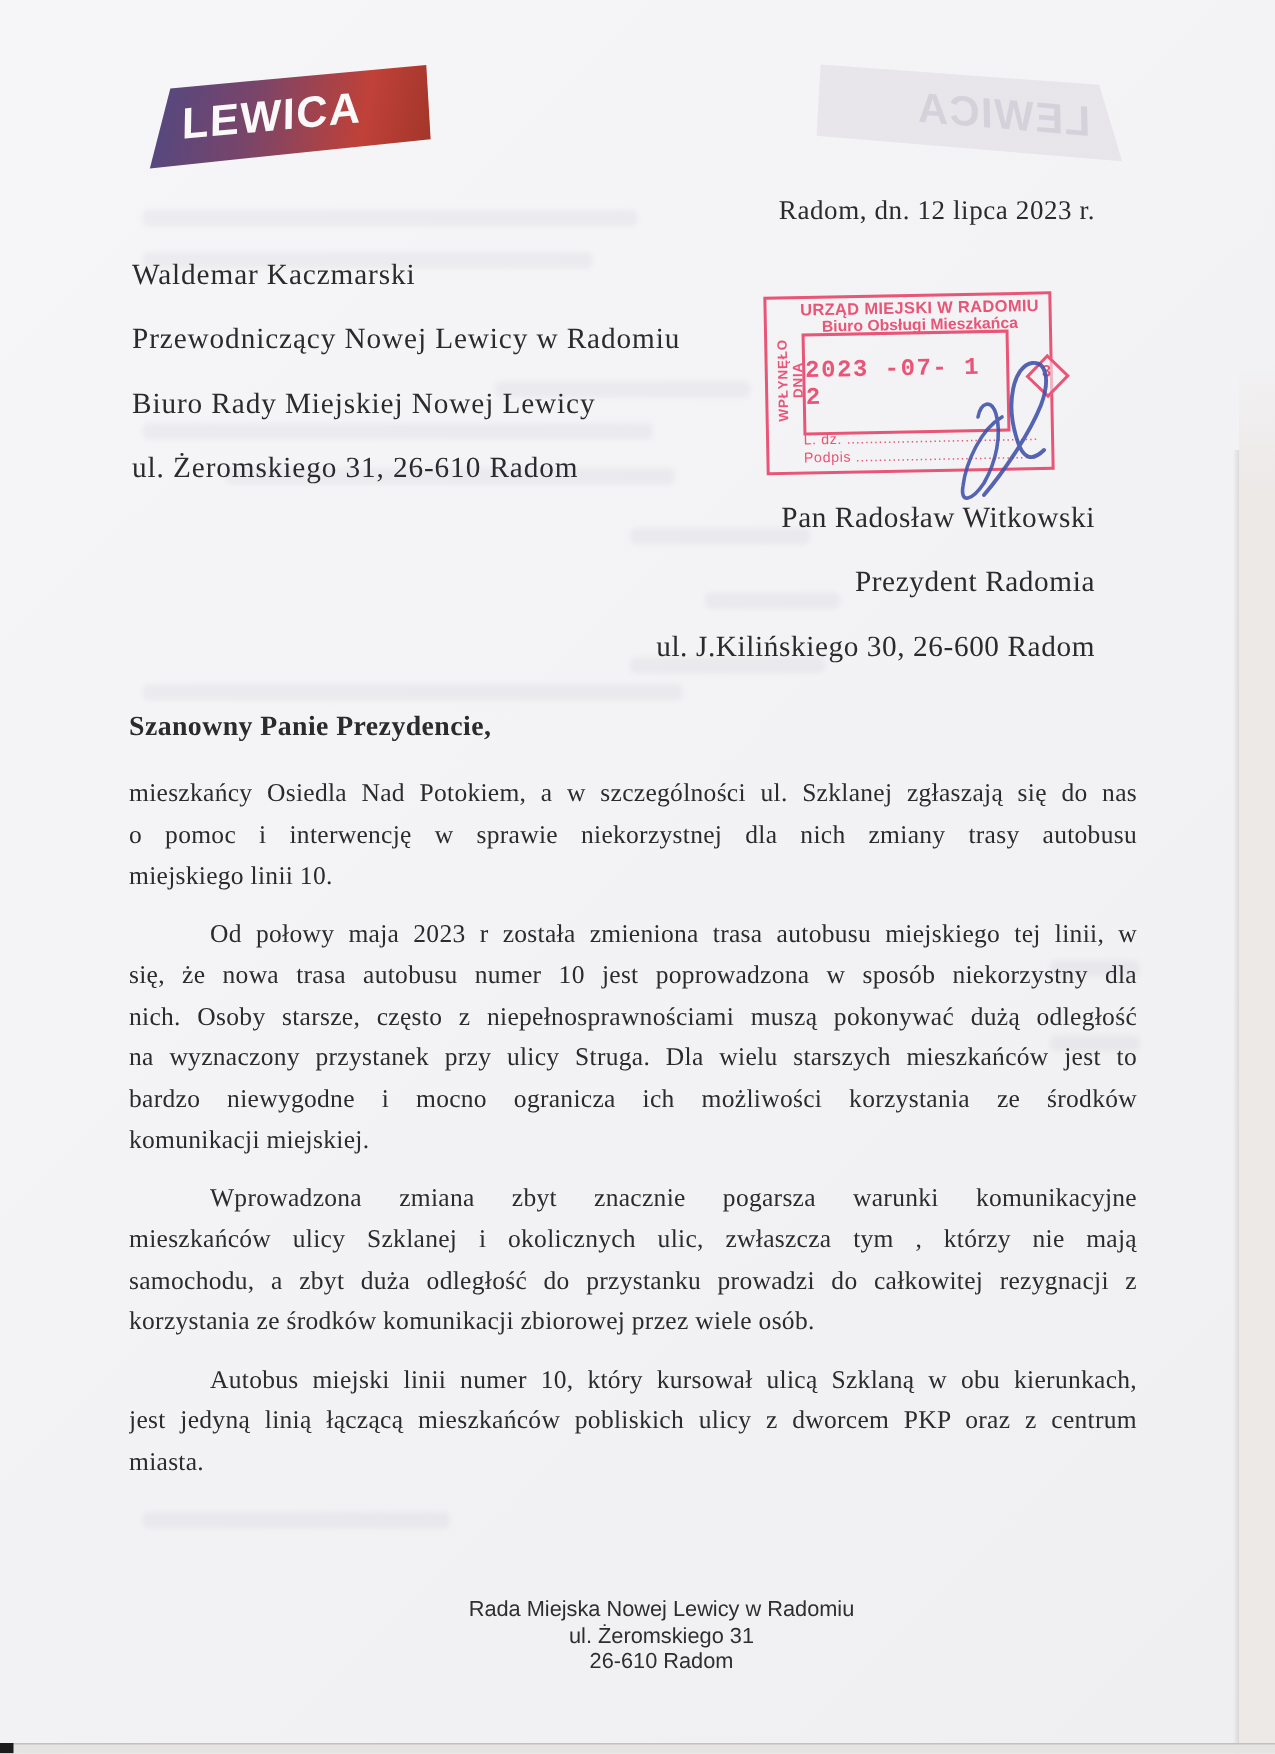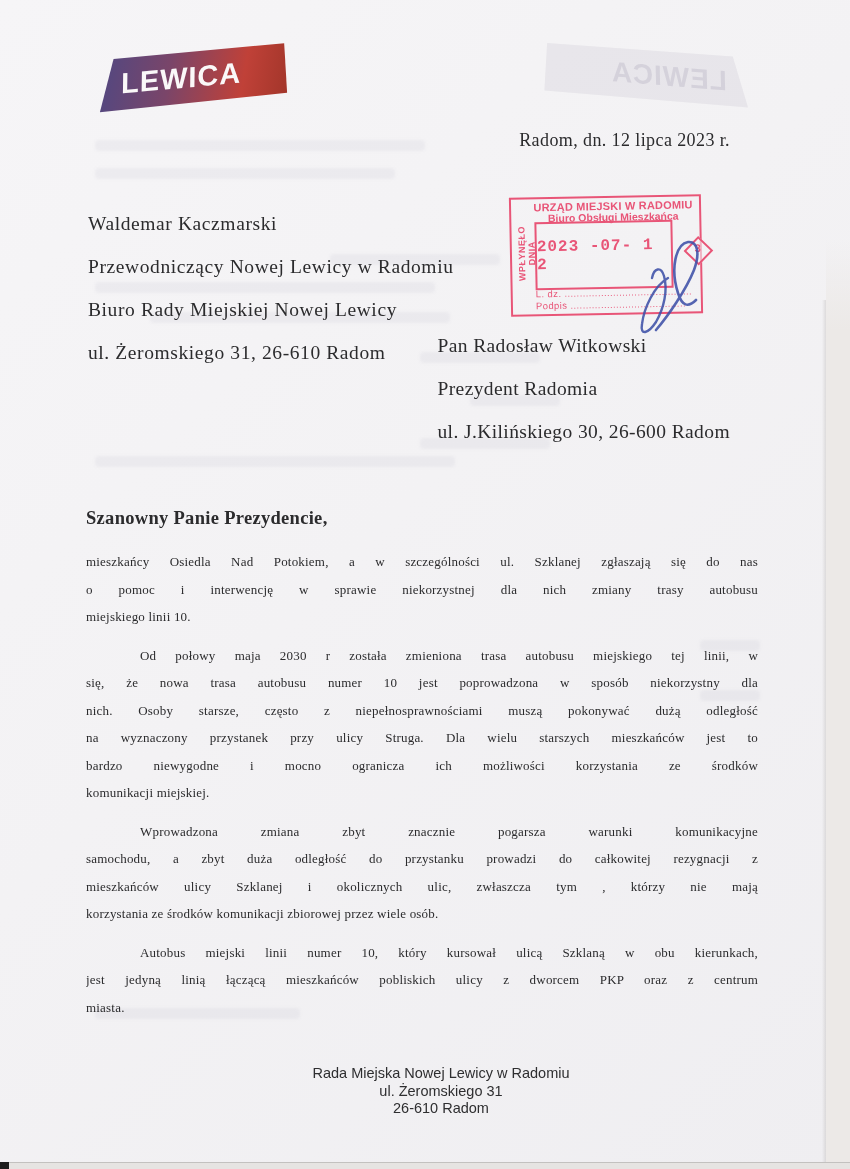--- a/index.html
+++ b/index.html
@@ -26,29 +26,29 @@
     background:linear-gradient(100deg,var(--lg-from) 0%,#7a4569 38%,var(--lg-mid) 74%,var(--lg-to) 100%);}
   .logo-text{position:absolute;left:25px;top:21px;transform:rotate(-5.2deg) skewX(-6deg);
     font-family:"Liberation Sans",sans-serif;font-weight:800;font-size:29px;letter-spacing:1px;
     color:#faf8f8;}
   
   .ghost{left:540px;top:40px;width:212px;height:72px;transform:scaleX(-1) rotate(0.5deg);opacity:1;z-index:0;}
   .ghost .logo-shape{background:rgba(128,118,152,0.10);}
   .ghost .logo-text{color:rgba(100,94,130,0.14);font-size:28px;}
   
   .date-line{position:absolute;right:120px;top:130px;font-size:18px;letter-spacing:0.4px;z-index:1;}
-  .sender{position:absolute;left:88px;top:172px;font-size:19.5px;letter-spacing:0.6px;z-index:1;margin-top:40px;}
+  .sender{position:absolute;left:88px;top:172px;font-size:19.5px;letter-spacing:0.6px;z-index:1;}
   .sender .addr-line{margin-bottom:19px;line-height:24px;}
   .recipient{position:absolute;right:120px;top:334px;font-size:19.5px;letter-spacing:0.4px;
-    text-align:left;z-index:1;}
+    text-align:right;z-index:1;}
   .recipient .addr-line{margin-bottom:19px;line-height:24px;}
-  .body-block{position:absolute;left:86px;top:505px;width:672px;z-index:1;font-family:Liberation Serif, serif;}
+  .body-block{position:absolute;left:86px;top:472px;width:672px;z-index:1;font-family:Liberation Serif, serif;}
   .salutation{font-size:18.5px;font-weight:bold;letter-spacing:0.3px;margin:0 0 16px 0;line-height:27px;}
   .para{margin:0 0 11px 0;}
-  .pline{font-size:13px;line-height:27.5px;height:27.5px;overflow:hidden;
+  .pline{font-size:17px;line-height:27.5px;height:27.5px;overflow:hidden;
     text-align:justify;text-align-last:justify;letter-spacing:0.2px;}
   .pline.plast{text-align-last:left;}
   .para.indent .pline:first-child{padding-left:54px;}
   .footer{position:absolute;left:16px;top:1065px;width:850px;text-align:center;
     font-family:"Liberation Sans",sans-serif;font-size:14.5px;line-height:17.5px;color:#2e2e30;z-index:1;}
   
   .stamp{position:absolute;left:510px;top:196px;width:188px;height:115px;z-index:2;
     transform:rotate(-1.1deg);color:var(--stamp);border:2px solid var(--stamp);
     font-family:"Liberation Sans",sans-serif;opacity:0.92;}
   .stamp-office{margin-top:2px;padding-left:16px;text-align:center;font-size:11px;
@@ -146,33 +146,33 @@
 
     <div class="para">
           <div>
             <div class="pline">mieszkańcy Osiedla Nad Potokiem, a w szczególności ul. Szklanej zgłaszają się do nas</div>
             <div class="pline">o pomoc i interwencję w sprawie niekorzystnej dla nich zmiany trasy autobusu</div>
             <div class="pline plast">miejskiego linii 10.</div>
           </div>
         </div>
         <div class="para indent">
           <div>
-            <div class="pline">Od połowy maja 2030 r została zmieniona trasa autobusu miejskiego tej linii, w</div>
+            <div class="pline">Od połowy maja 2023 r została zmieniona trasa autobusu miejskiego tej linii, w</div>
             <div class="pline">się, że nowa trasa autobusu numer 10 jest poprowadzona w sposób niekorzystny dla</div>
             <div class="pline">nich. Osoby starsze, często z niepełnosprawnościami muszą pokonywać dużą odległość</div>
             <div class="pline">na wyznaczony przystanek przy ulicy Struga. Dla wielu starszych mieszkańców jest to</div>
             <div class="pline">bardzo niewygodne i mocno ogranicza ich możliwości korzystania ze środków</div>
             <div class="pline plast">komunikacji miejskiej.</div>
           </div>
         </div>
         <div class="para indent">
           <div>
             <div class="pline">Wprowadzona zmiana zbyt znacznie pogarsza warunki komunikacyjne</div>
+            <div class="pline">mieszkańców ulicy Szklanej i okolicznych ulic, zwłaszcza tym , którzy nie mają</div>
             <div class="pline">samochodu, a zbyt duża odległość do przystanku prowadzi do całkowitej rezygnacji z</div>
-            <div class="pline">mieszkańców ulicy Szklanej i okolicznych ulic, zwłaszcza tym , którzy nie mają</div>
             <div class="pline plast">korzystania ze środków komunikacji zbiorowej przez wiele osób.</div>
           </div>
         </div>
         <div class="para indent">
           <div>
             <div class="pline">Autobus miejski linii numer 10, który kursował ulicą Szklaną w obu kierunkach,</div>
             <div class="pline">jest jedyną linią łączącą mieszkańców pobliskich ulicy z dworcem PKP oraz z centrum</div>
             <div class="pline plast">miasta.</div>
           </div>
         </div>

